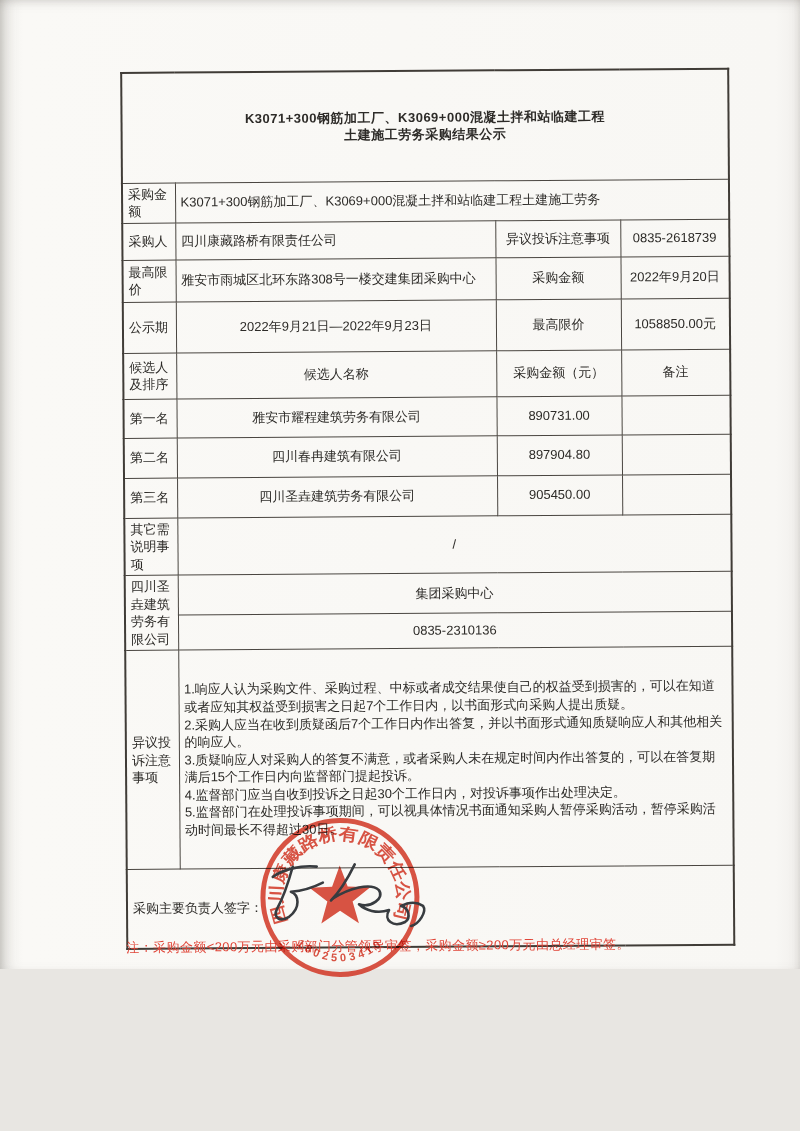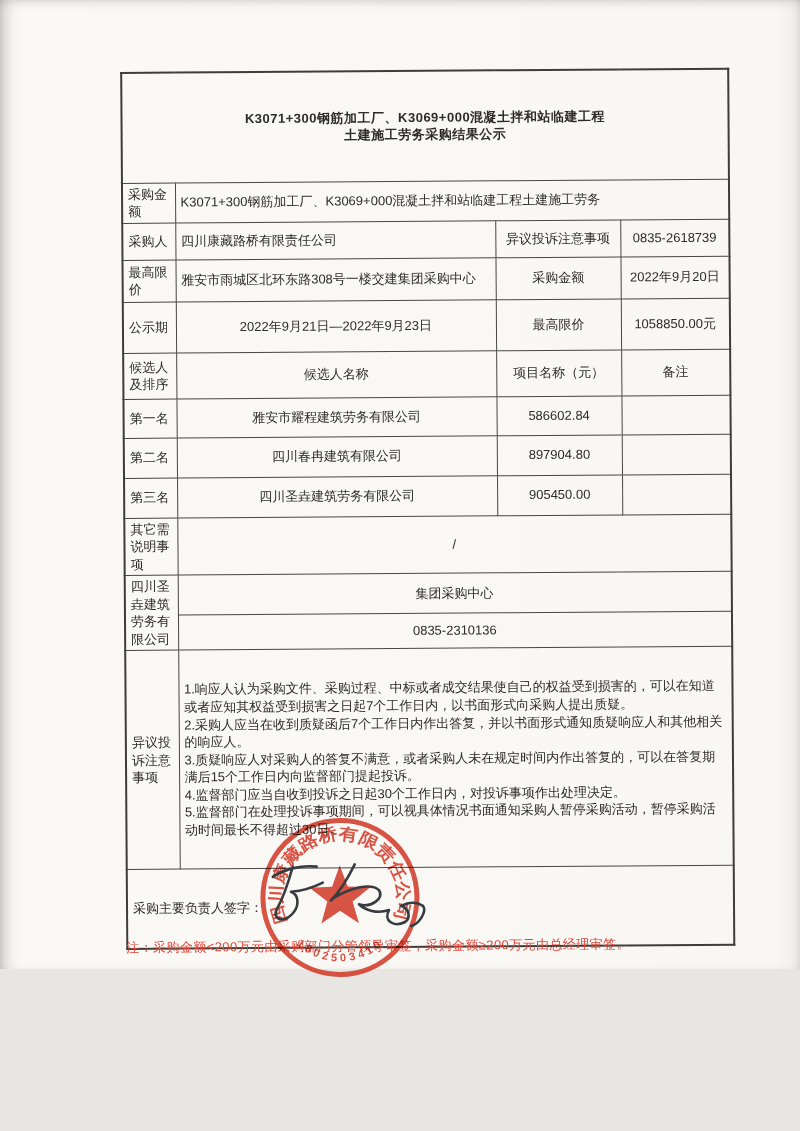--- a/index.html
+++ b/index.html
@@ -87,27 +87,27 @@
         </tr>
         <tr style="height:51px">
           <td class="lbl lbl-c">公示期</td>
           <td class="v-center">2022年9月21日—2022年9月23日</td>
           <td class="v-center">最高限价</td>
           <td class="v-center">1058850.00元</td>
         </tr>
         <tr style="height:46px">
           <td class="lbl lbl-l">候选人及排序</td>
           <td class="v-center">候选人名称</td>
-          <td class="v-center">项目名称（元）</td>
+          <td class="v-center">采购金额（元）</td>
           <td class="v-center">备注</td>
         </tr>
         <tr style="height:39px">
           <td class="lbl lbl-c">第一名</td>
           <td class="v-center">雅安市耀程建筑劳务有限公司</td>
-          <td class="v-center">586602.84</td>
+          <td class="v-center">890731.00</td>
           <td class="v-center"></td>
         </tr>
         <tr style="height:40px">
           <td class="lbl lbl-c">第二名</td>
           <td class="v-center">四川春冉建筑有限公司</td>
           <td class="v-center">897904.80</td>
           <td class="v-center"></td>
         </tr>
         <tr style="height:40px">
           <td class="lbl lbl-c">第三名</td>

